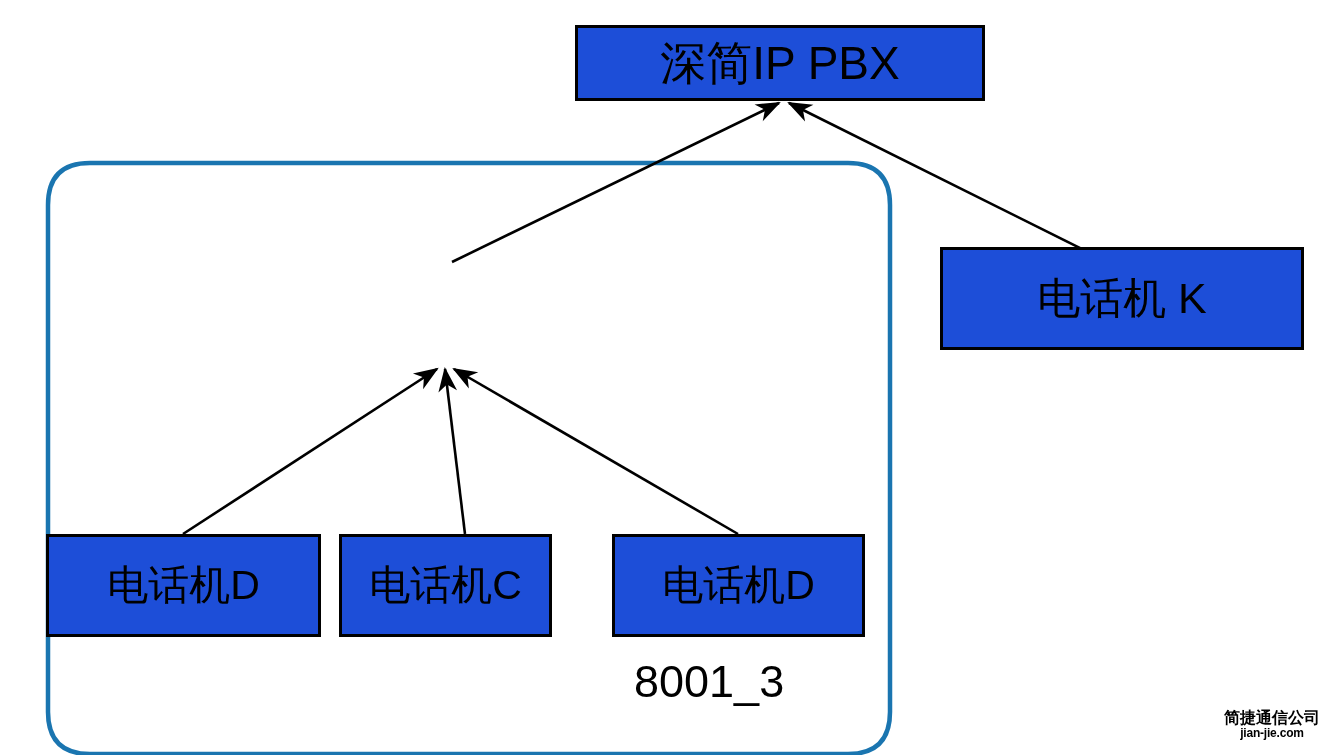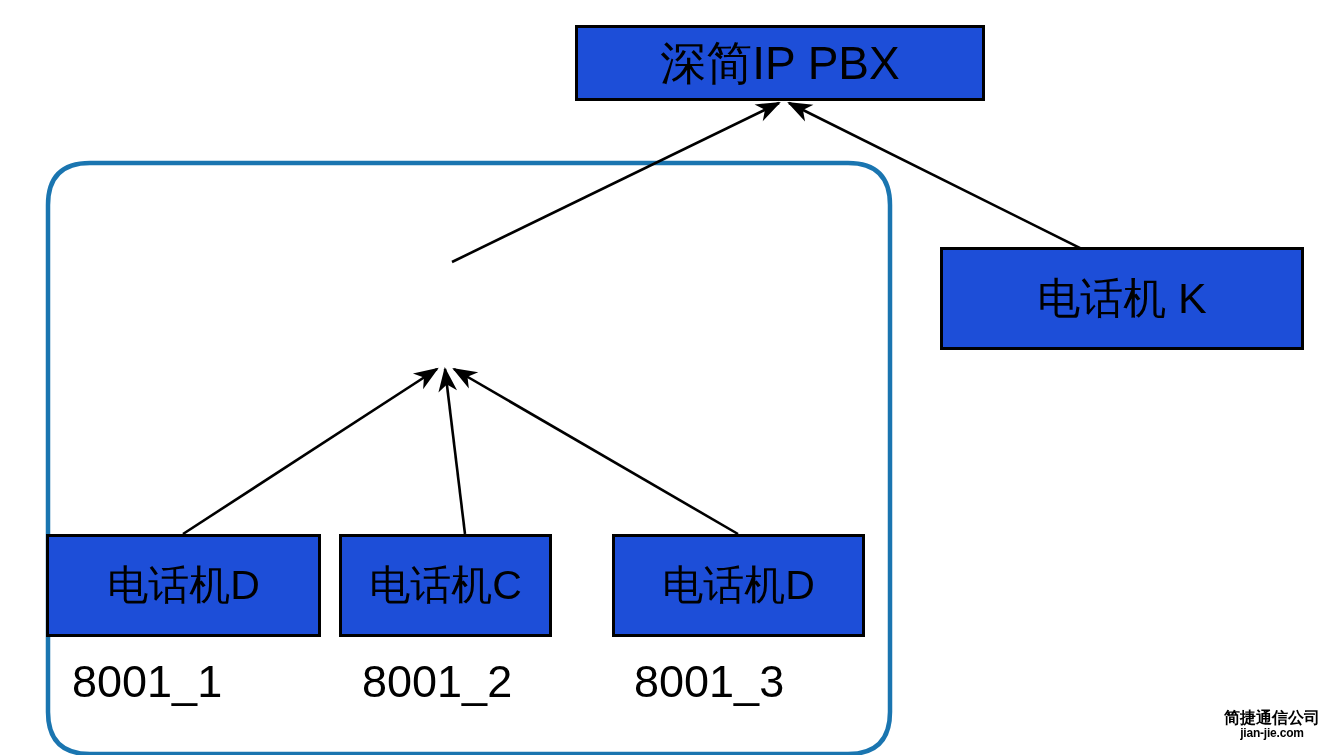--- a/index.html
+++ b/index.html
@@ -145,23 +145,21 @@
     <span>电话机C</span>
   </div>
 
   <div class="node node-small node-d">
     <span>电话机D</span>
   </div>
 
 
 
 
-  <div class="ext-label lbl-8001-1">8001_1</div>
 
-  <div class="ext-label lbl-8001-2">8001_2</div>
 
   <div class="ext-label lbl-8001-3">8001_3</div>
 
   <div class="watermark">
     <span class="wm-cn">简捷通信公司</span>
     <span class="wm-url">jian-jie.com</span>
   </div>
 
 </div>
 

